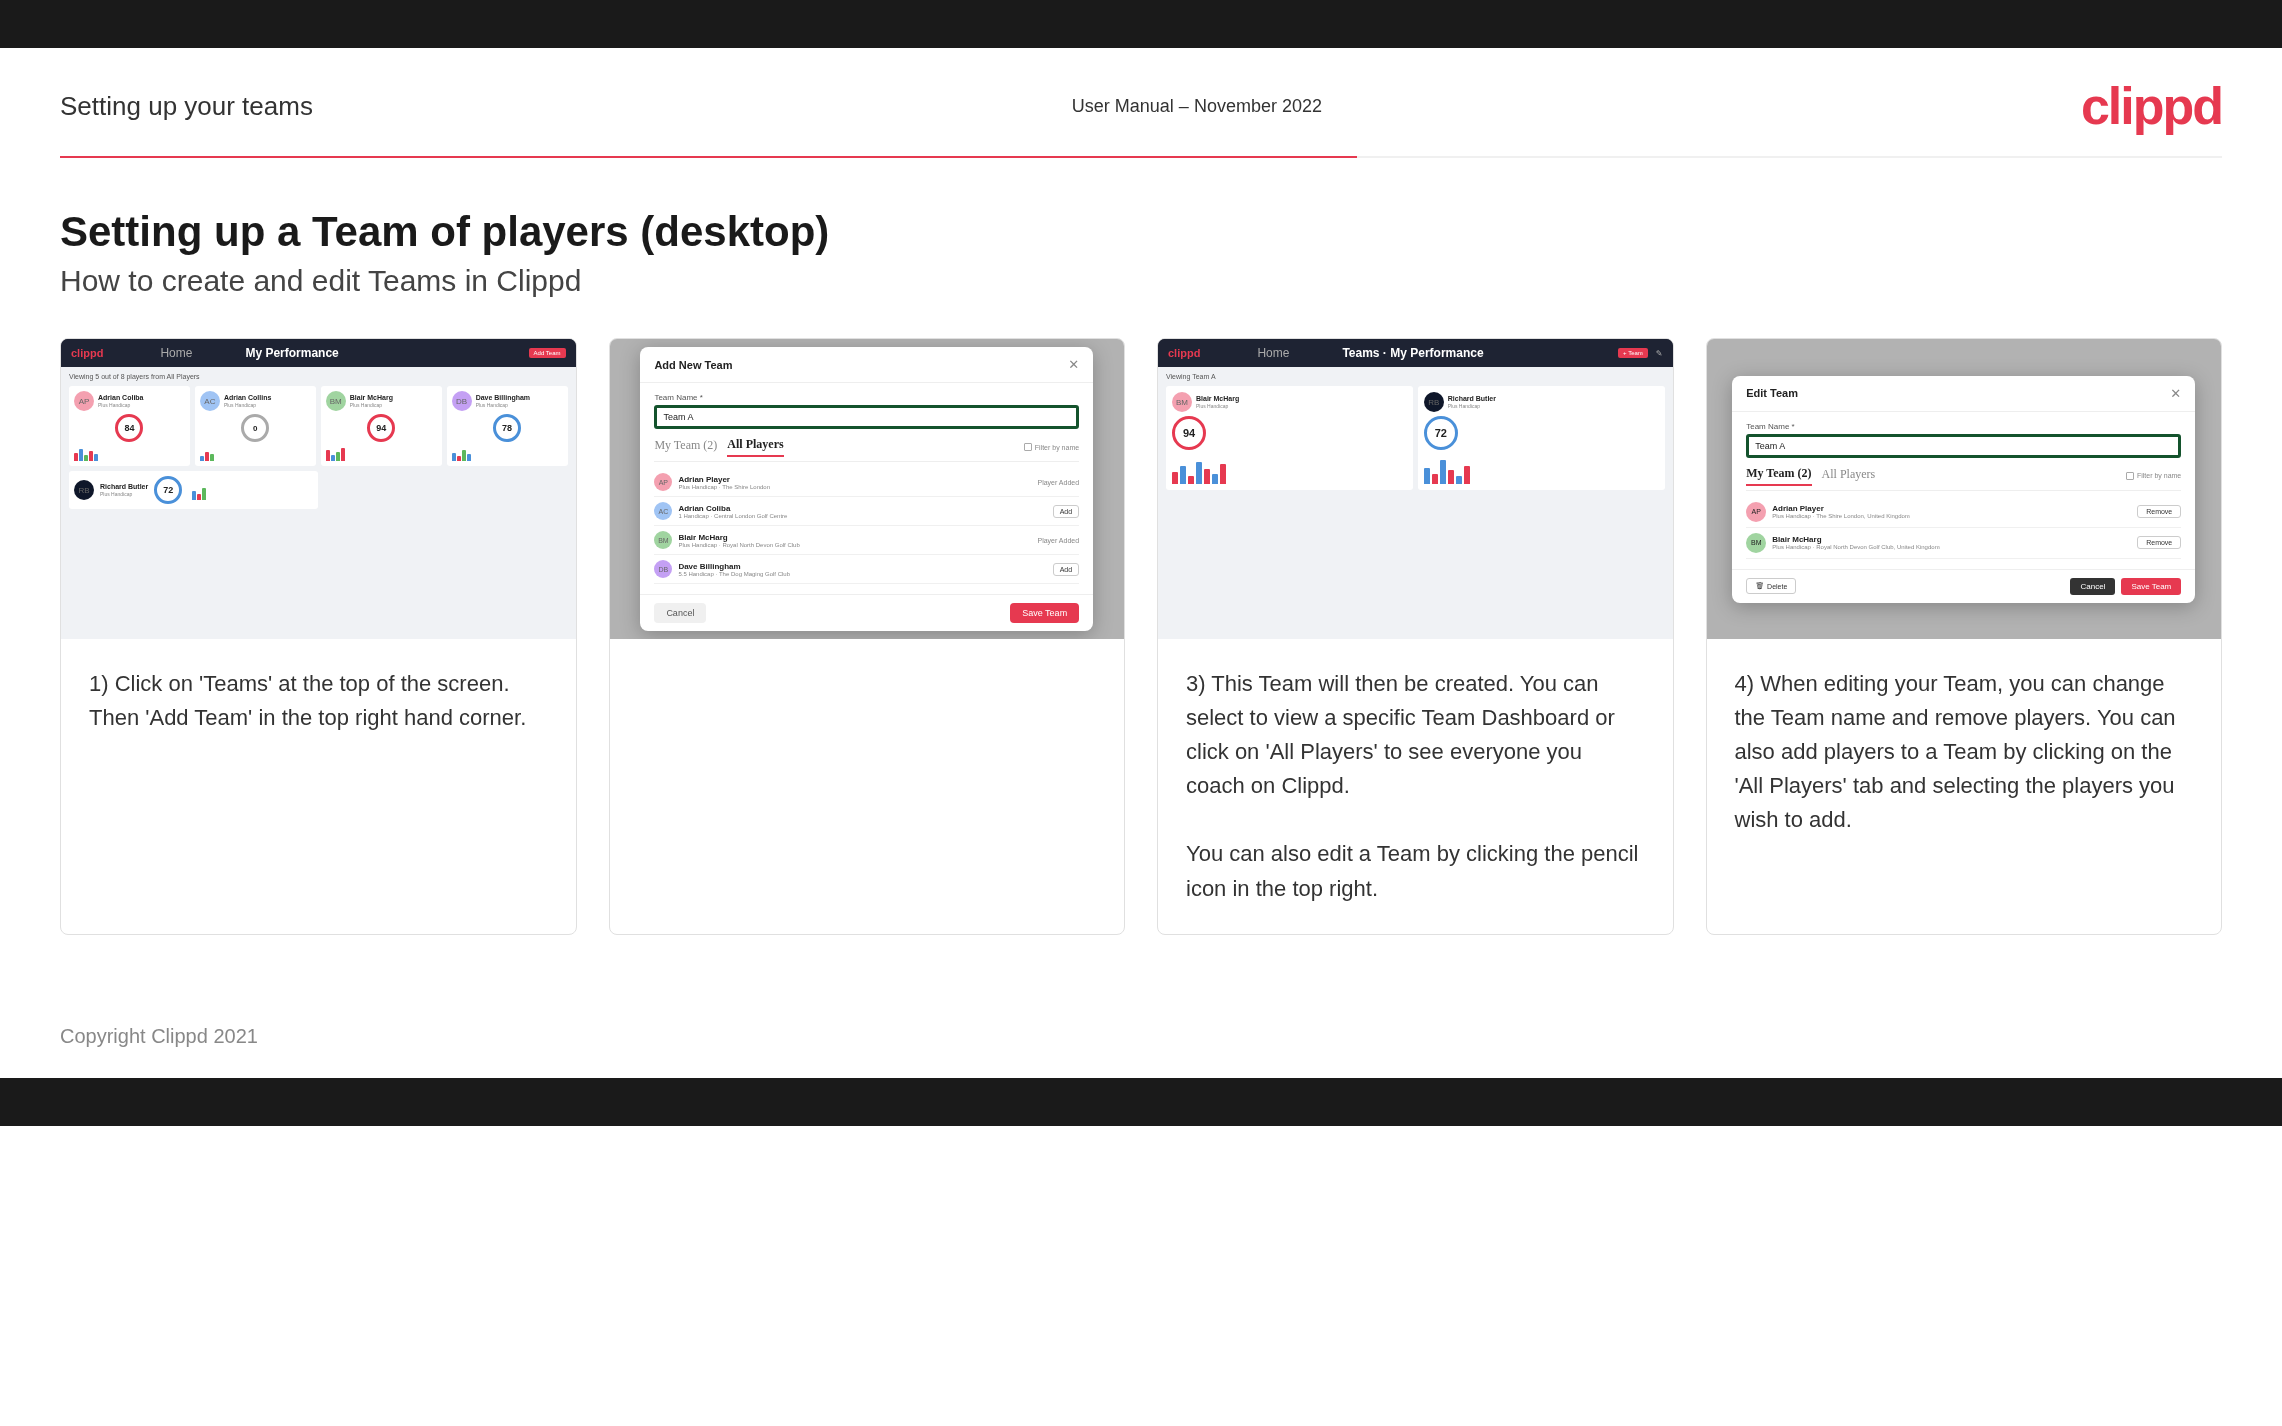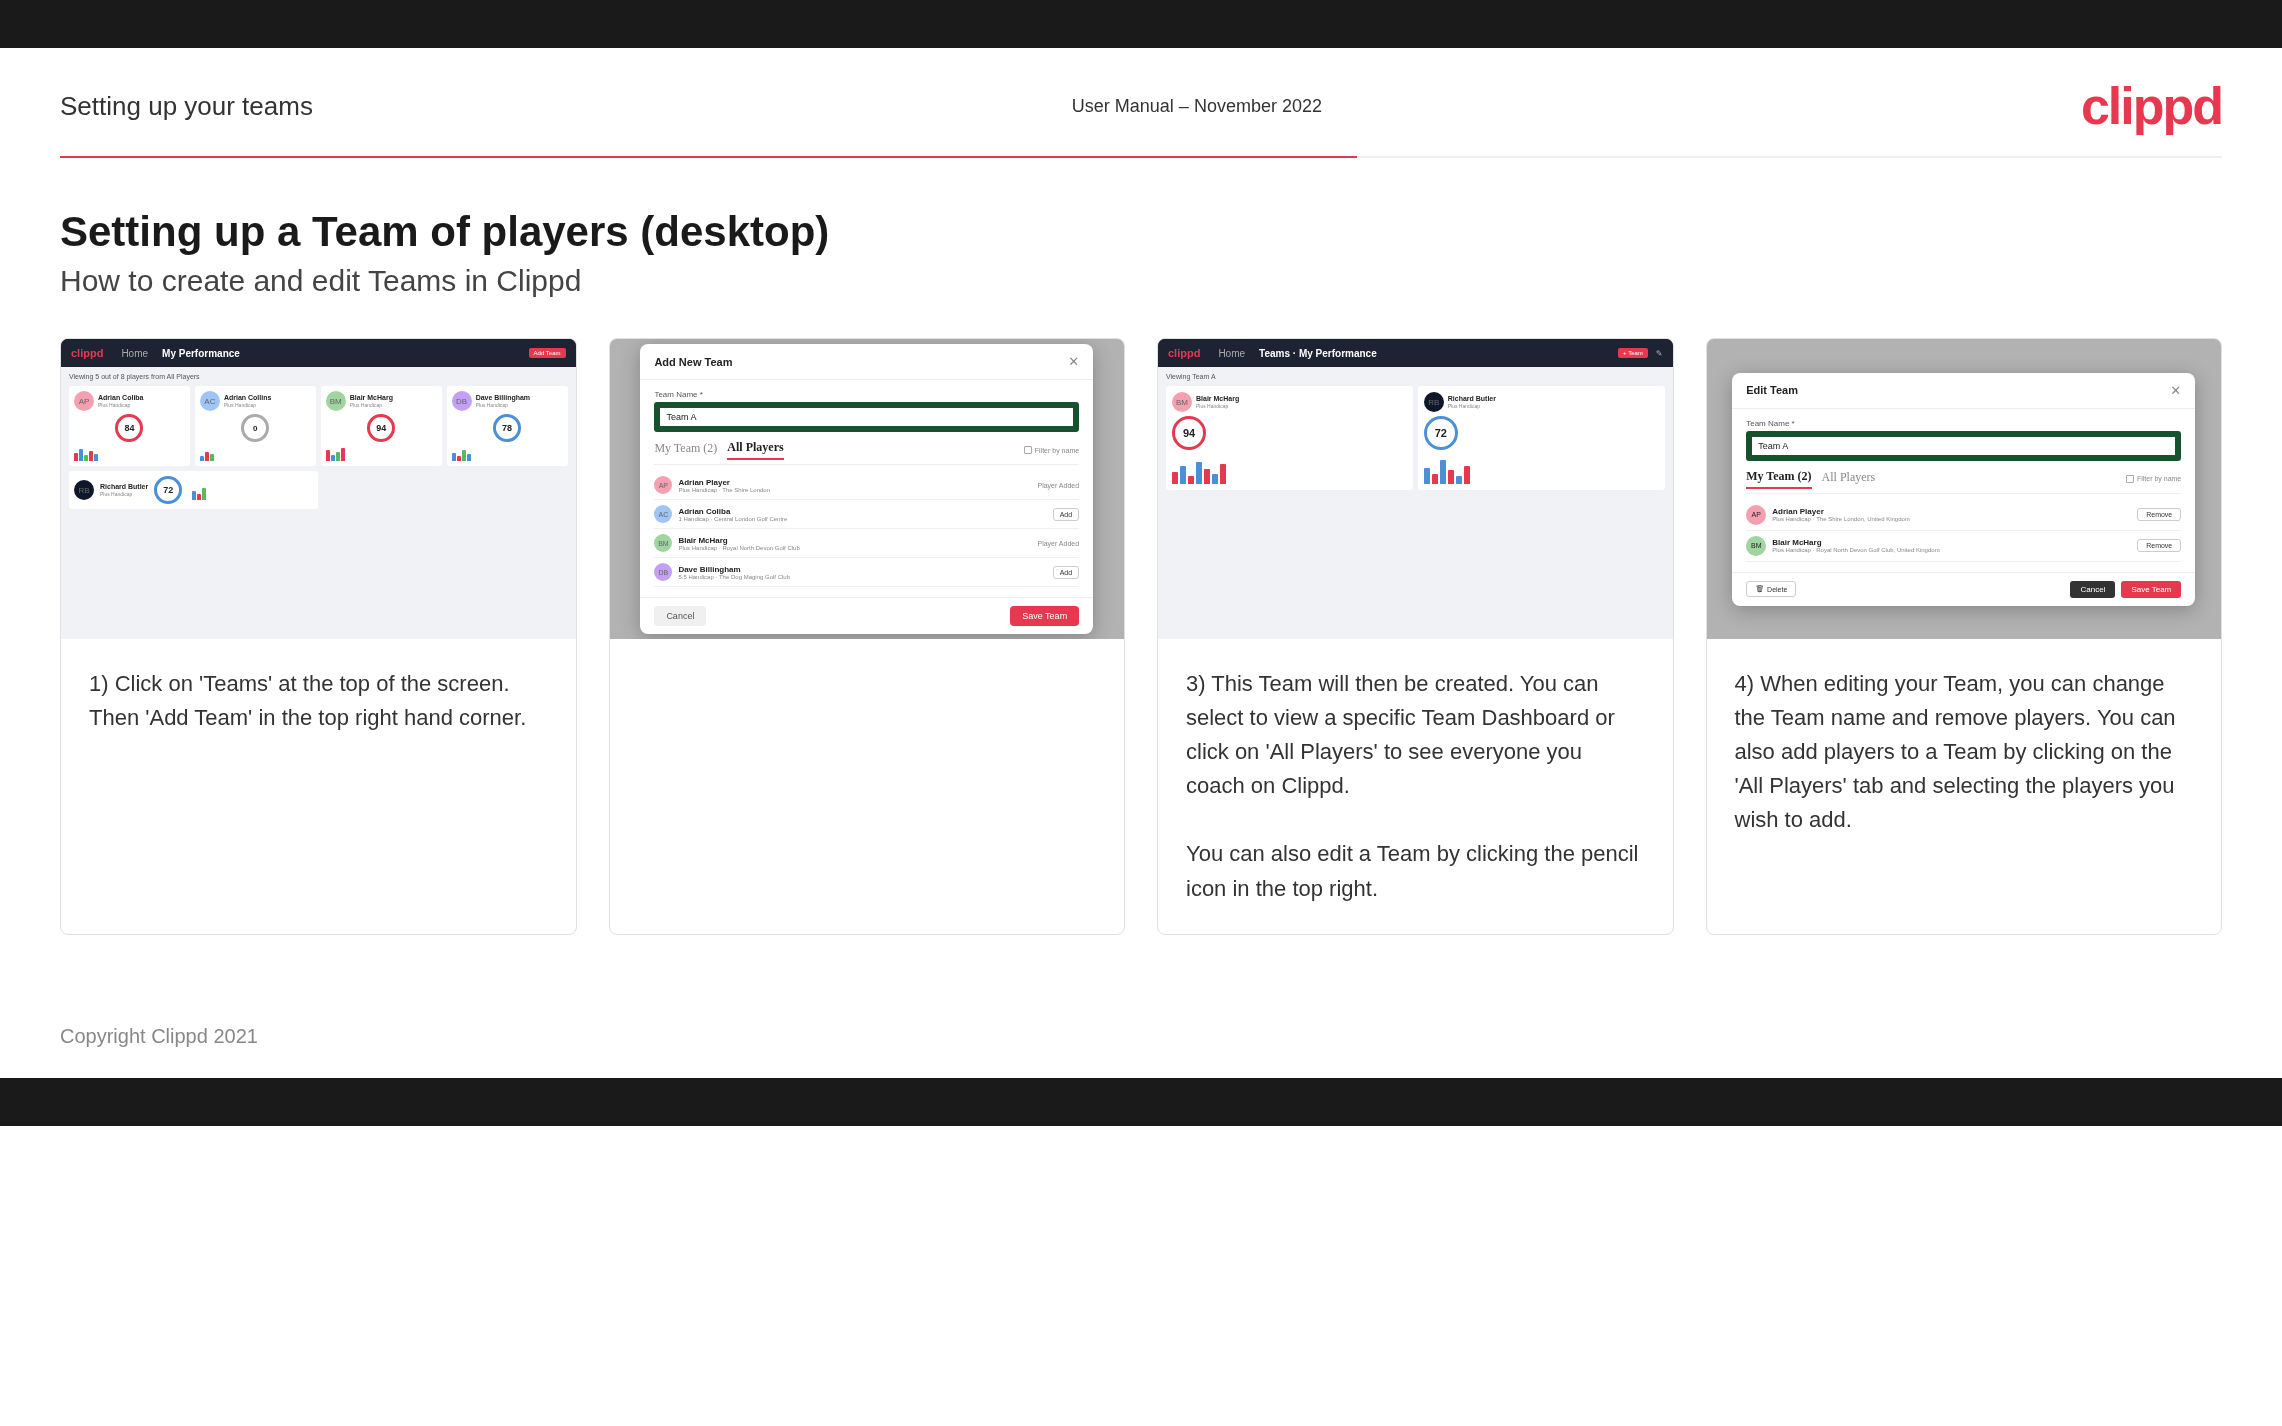--- a/index.html
+++ b/index.html
@@ -127,22 +127,23 @@
       font-size: 11px;
       font-weight: 900;
     }
     .ss1-topbar-nav {
       display: flex;
       gap: 6px;
       margin-left: 6px;
     }
     .ss1-nav-item {
       color: #aaa;
-      font-size: 10px;
+      font-size: 12px;
       padding: 2px 4px;
+      margin-left: 39px;
     }
     .ss1-nav-item.active {
       color: #fff;
       font-weight: bold;
     }
     .ss1-topbar-right {
       margin-left: auto;
       display: flex;
       gap: 4px;
       align-items: center;
@@ -292,21 +293,21 @@
     .modal-body {
       padding: 10px 14px;
     }
     .modal-label {
       font-size: 8px;
       color: #555;
       margin-bottom: 3px;
     }
     .modal-input {
       width: 100%;
-      border: 6px solid #14532d;
+      border: 3px solid #14532d;
       border-radius: 3px;
       padding: 4px 6px;
       font-size: 9px;
       color: #222;
       margin-bottom: 8px;
     }
     .modal-tabs {
       display: flex;
       align-items: center;
       gap: 10px;

